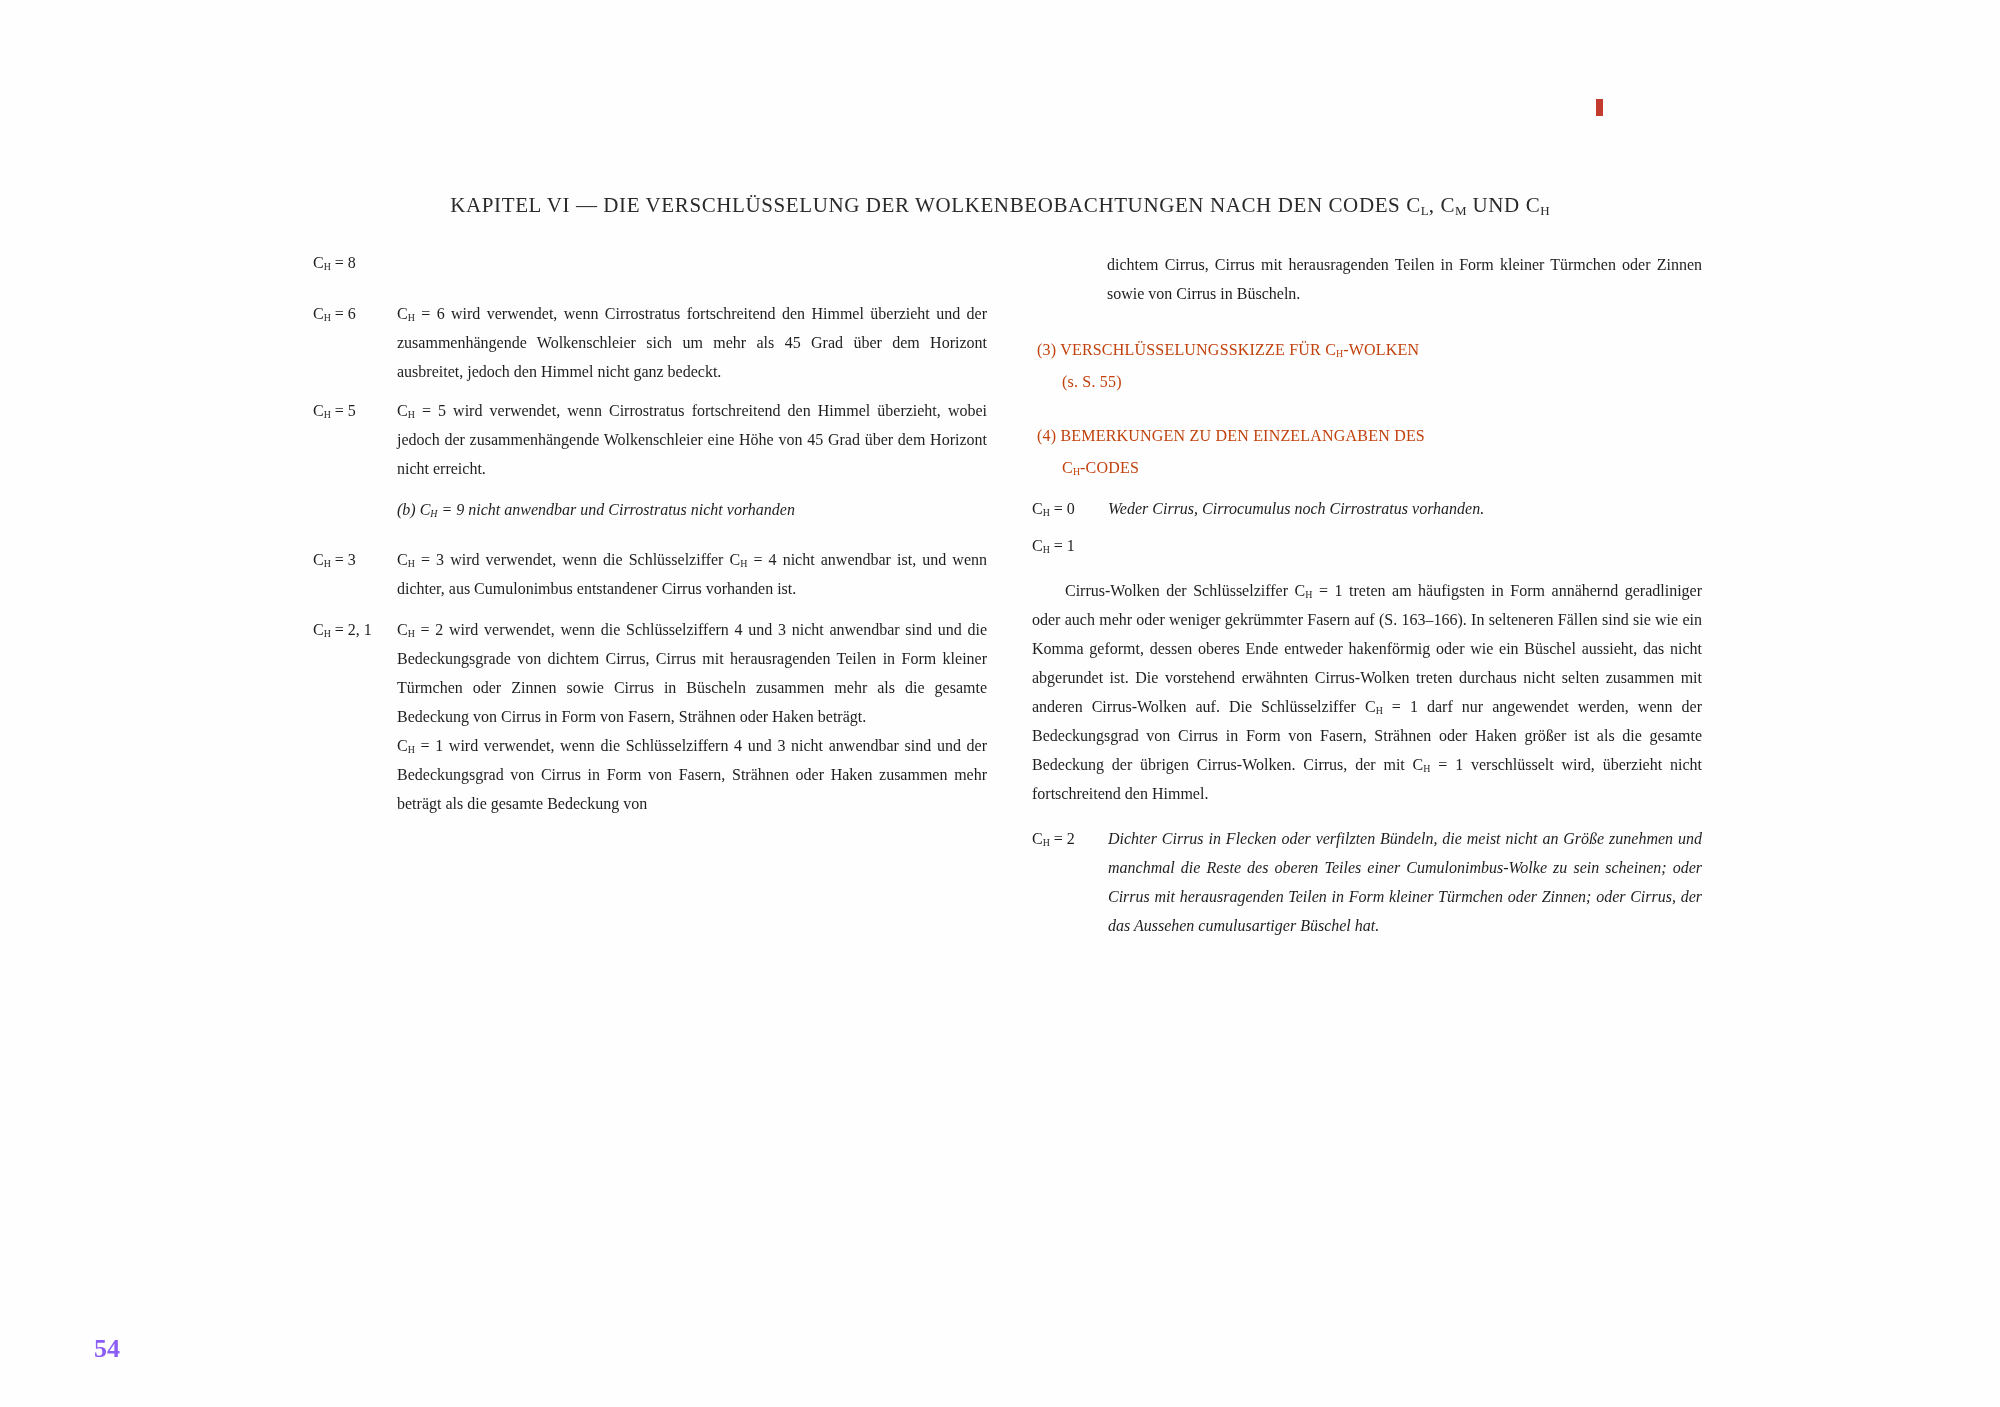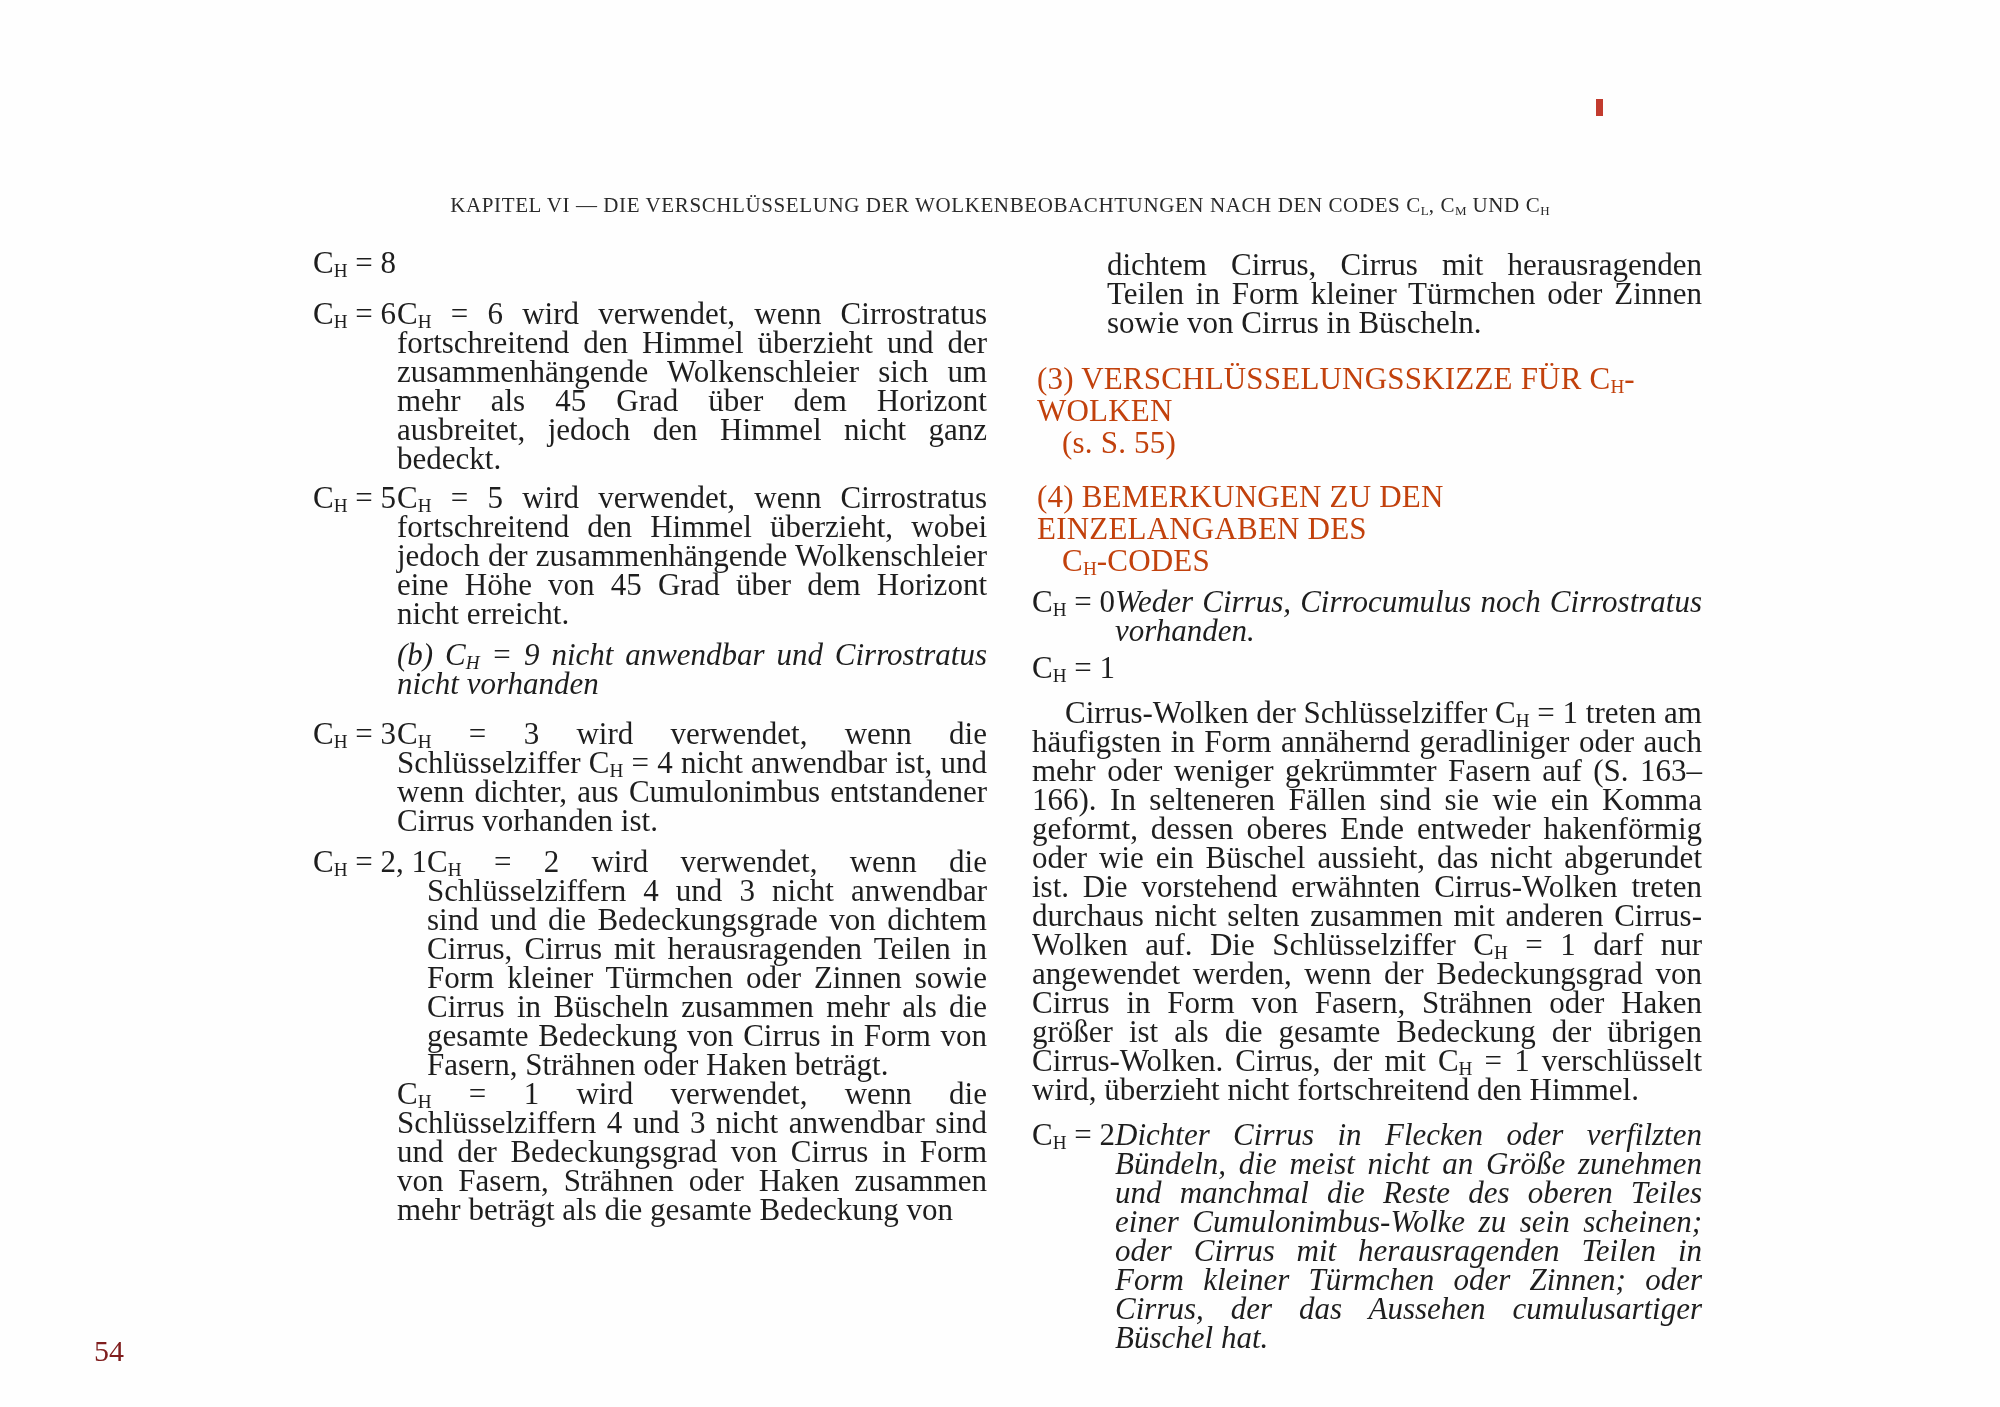--- a/index.html
+++ b/index.html
@@ -14,21 +14,21 @@
 
   
   .chapter-header{
     position:absolute;top:193px;left:0;width:100%;
     text-align:center;
     font-size:21px;line-height:24px;letter-spacing:0.6px;
     color:#2a2a2a;white-space:nowrap;
   }
 
   
-  .col{position:absolute;font-size:31px;line-height:29px;}
+  .col{position:absolute;font-size:16px;line-height:29px;}
   .col-left{left:313px;top:248px;width:674px;}
   .col-right{left:1032px;top:250px;width:670px;}
 
   
   .entry{display:flex;align-items:flex-start;}
   .entry-label{flex:0 0 84px;white-space:nowrap;}
   .col-right .entry-label{flex:0 0 76px;}
   .entry-text{flex:1;text-align:justify;hyphens:auto;}
   .italic .entry-text{font-style:italic;}
 
@@ -44,21 +44,21 @@
   
   .continuation{margin-left:75px;text-align:justify;hyphens:auto;}
   .heading-caps{line-height:32px;letter-spacing:0.2px;color:#c2410c;}
   .heading-caps .h-line1{margin-left:5px;}
   .heading-caps .h-line2{margin-left:30px;font-family:Liberation Serif, serif;}
   .body-paragraph{text-align:justify;text-indent:33px;hyphens:auto;}
 
   sub.sub{font-size:0.62em;line-height:0;vertical-align:-0.22em;letter-spacing:0;}
 
   
-  .page-number{position:absolute;left:94px;top:1334px;font-size:30px;color:#7f1d1d;}
+  .page-number{position:absolute;left:94px;top:1334px;font-size:26px;color:#8b5cf6;font-weight:bold;}
 
   
   .red-mark{position:absolute;left:1596px;top:99px;width:7px;height:17px;background:#c23b2e;}
 </style>
 </head>
 <body>
 
 <div class="page">
 
   <div class="red-mark"></div>

